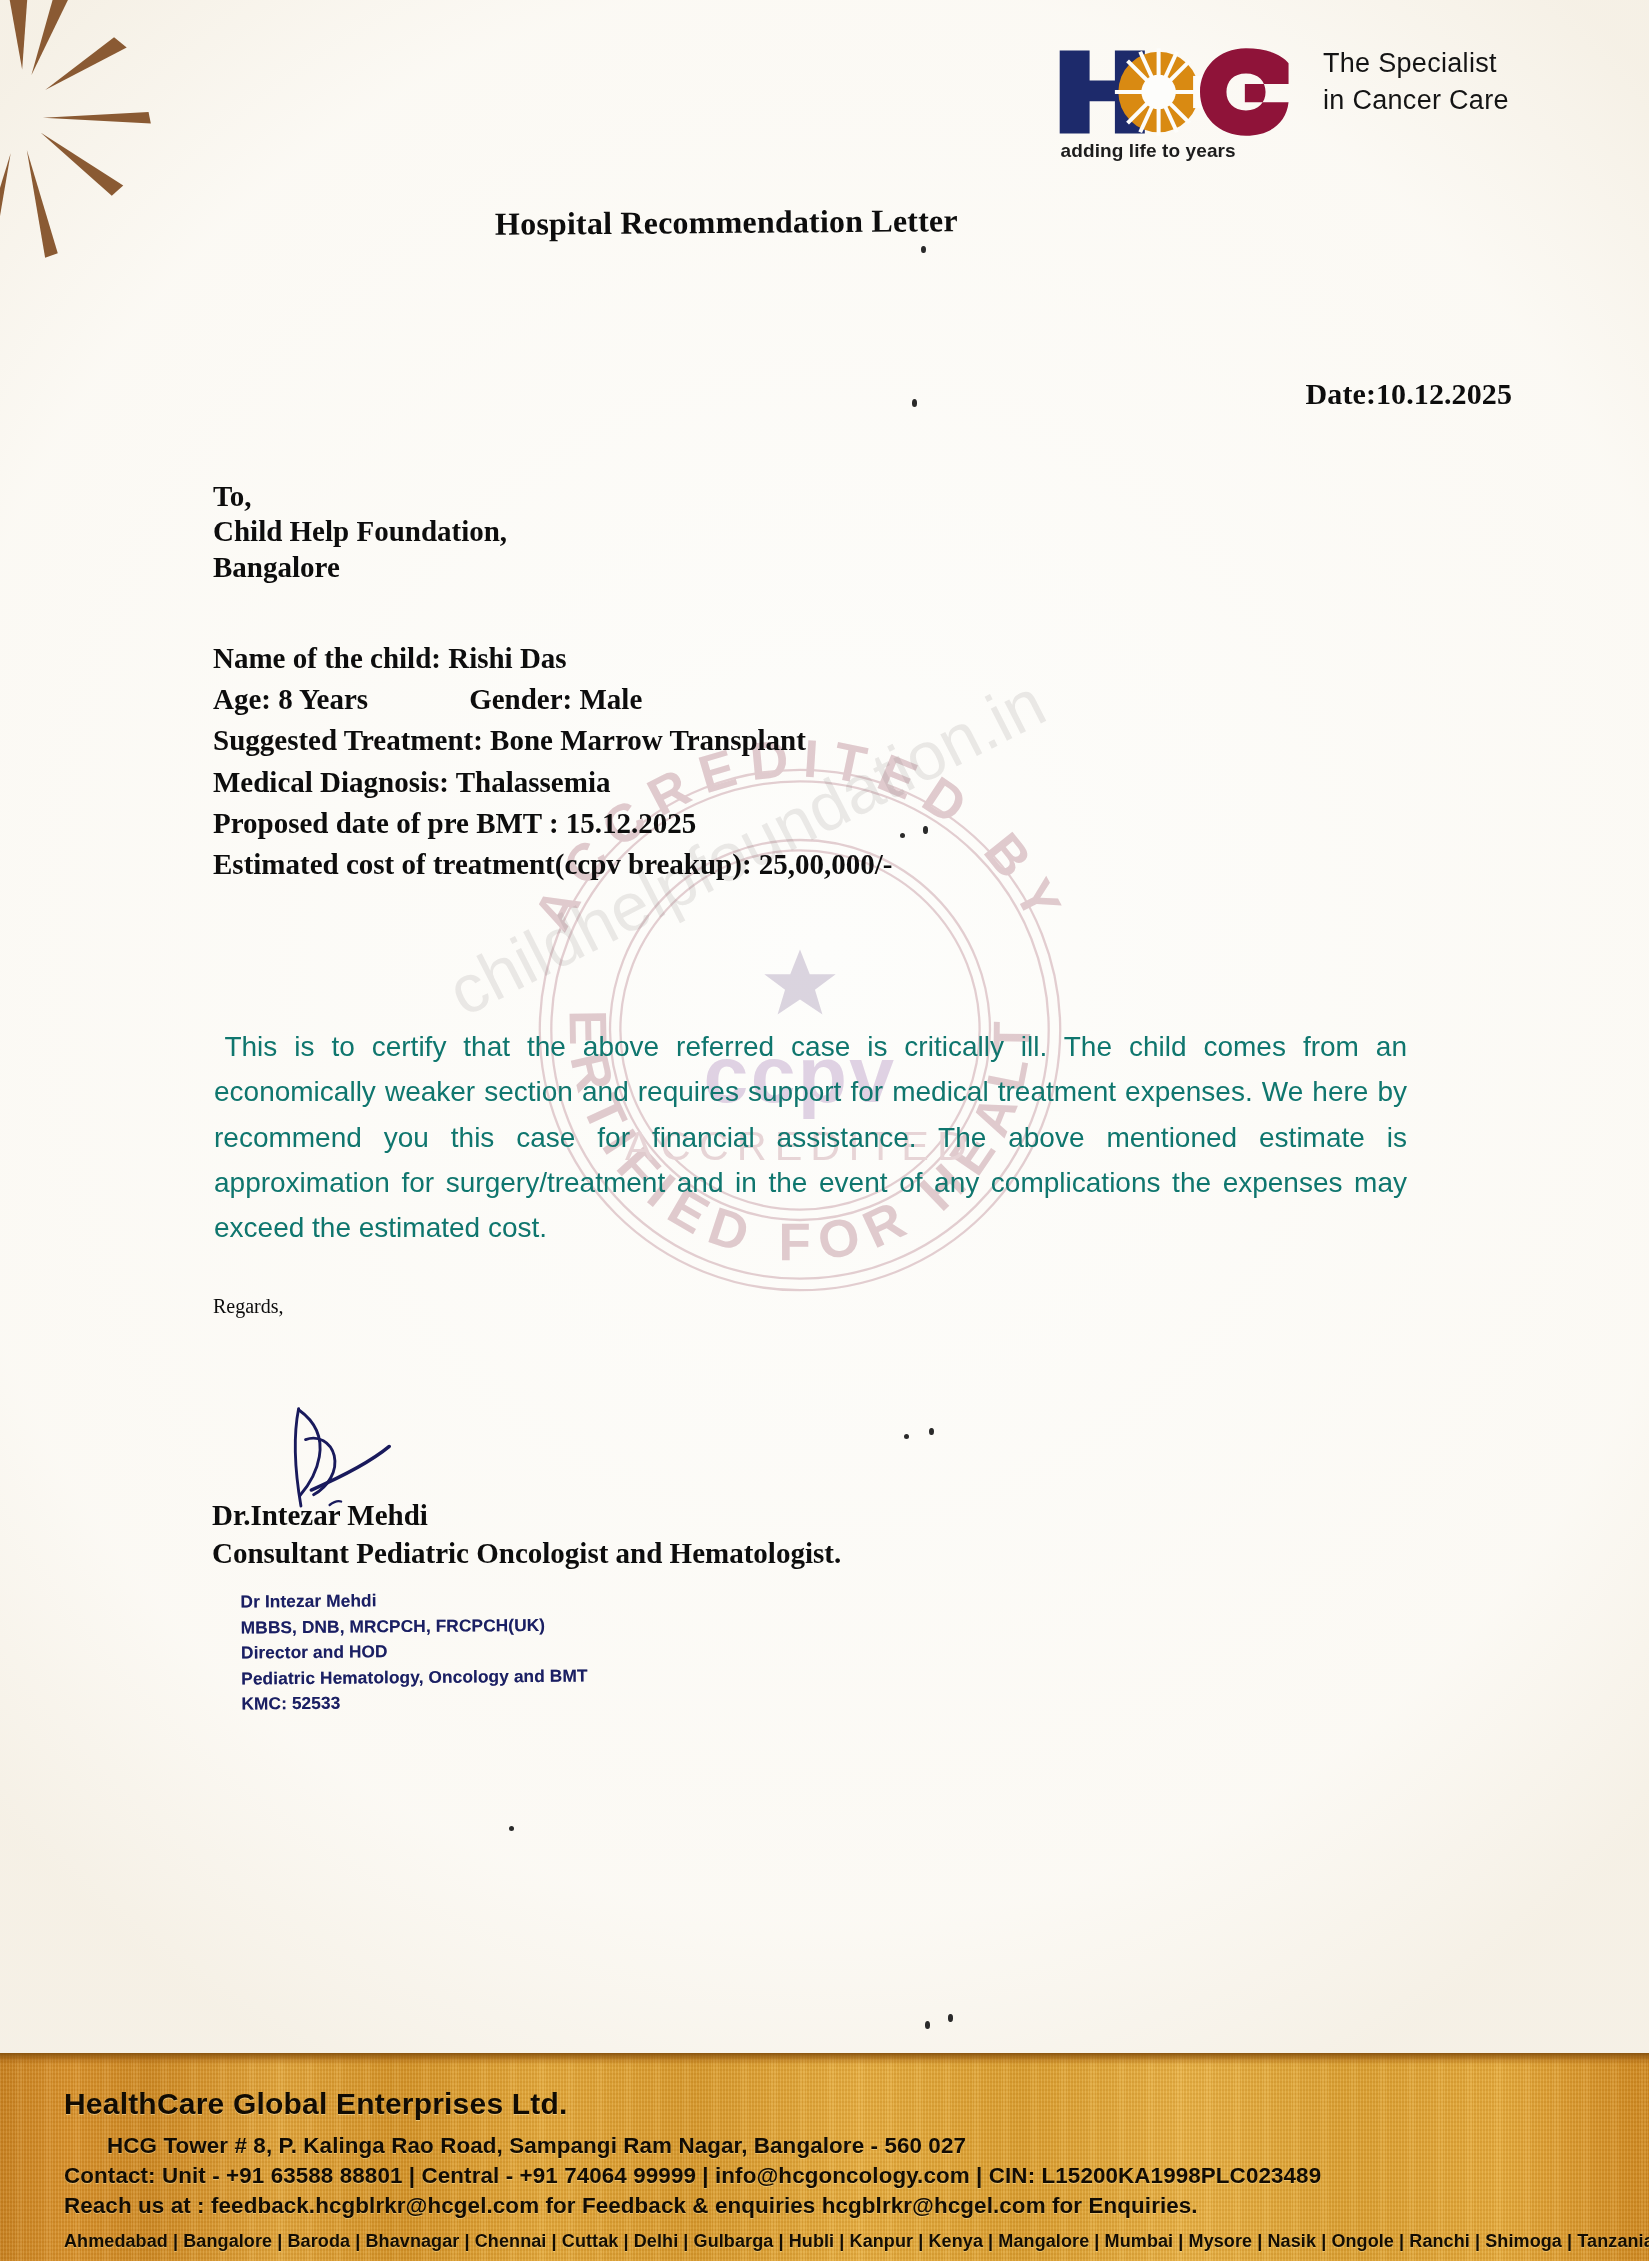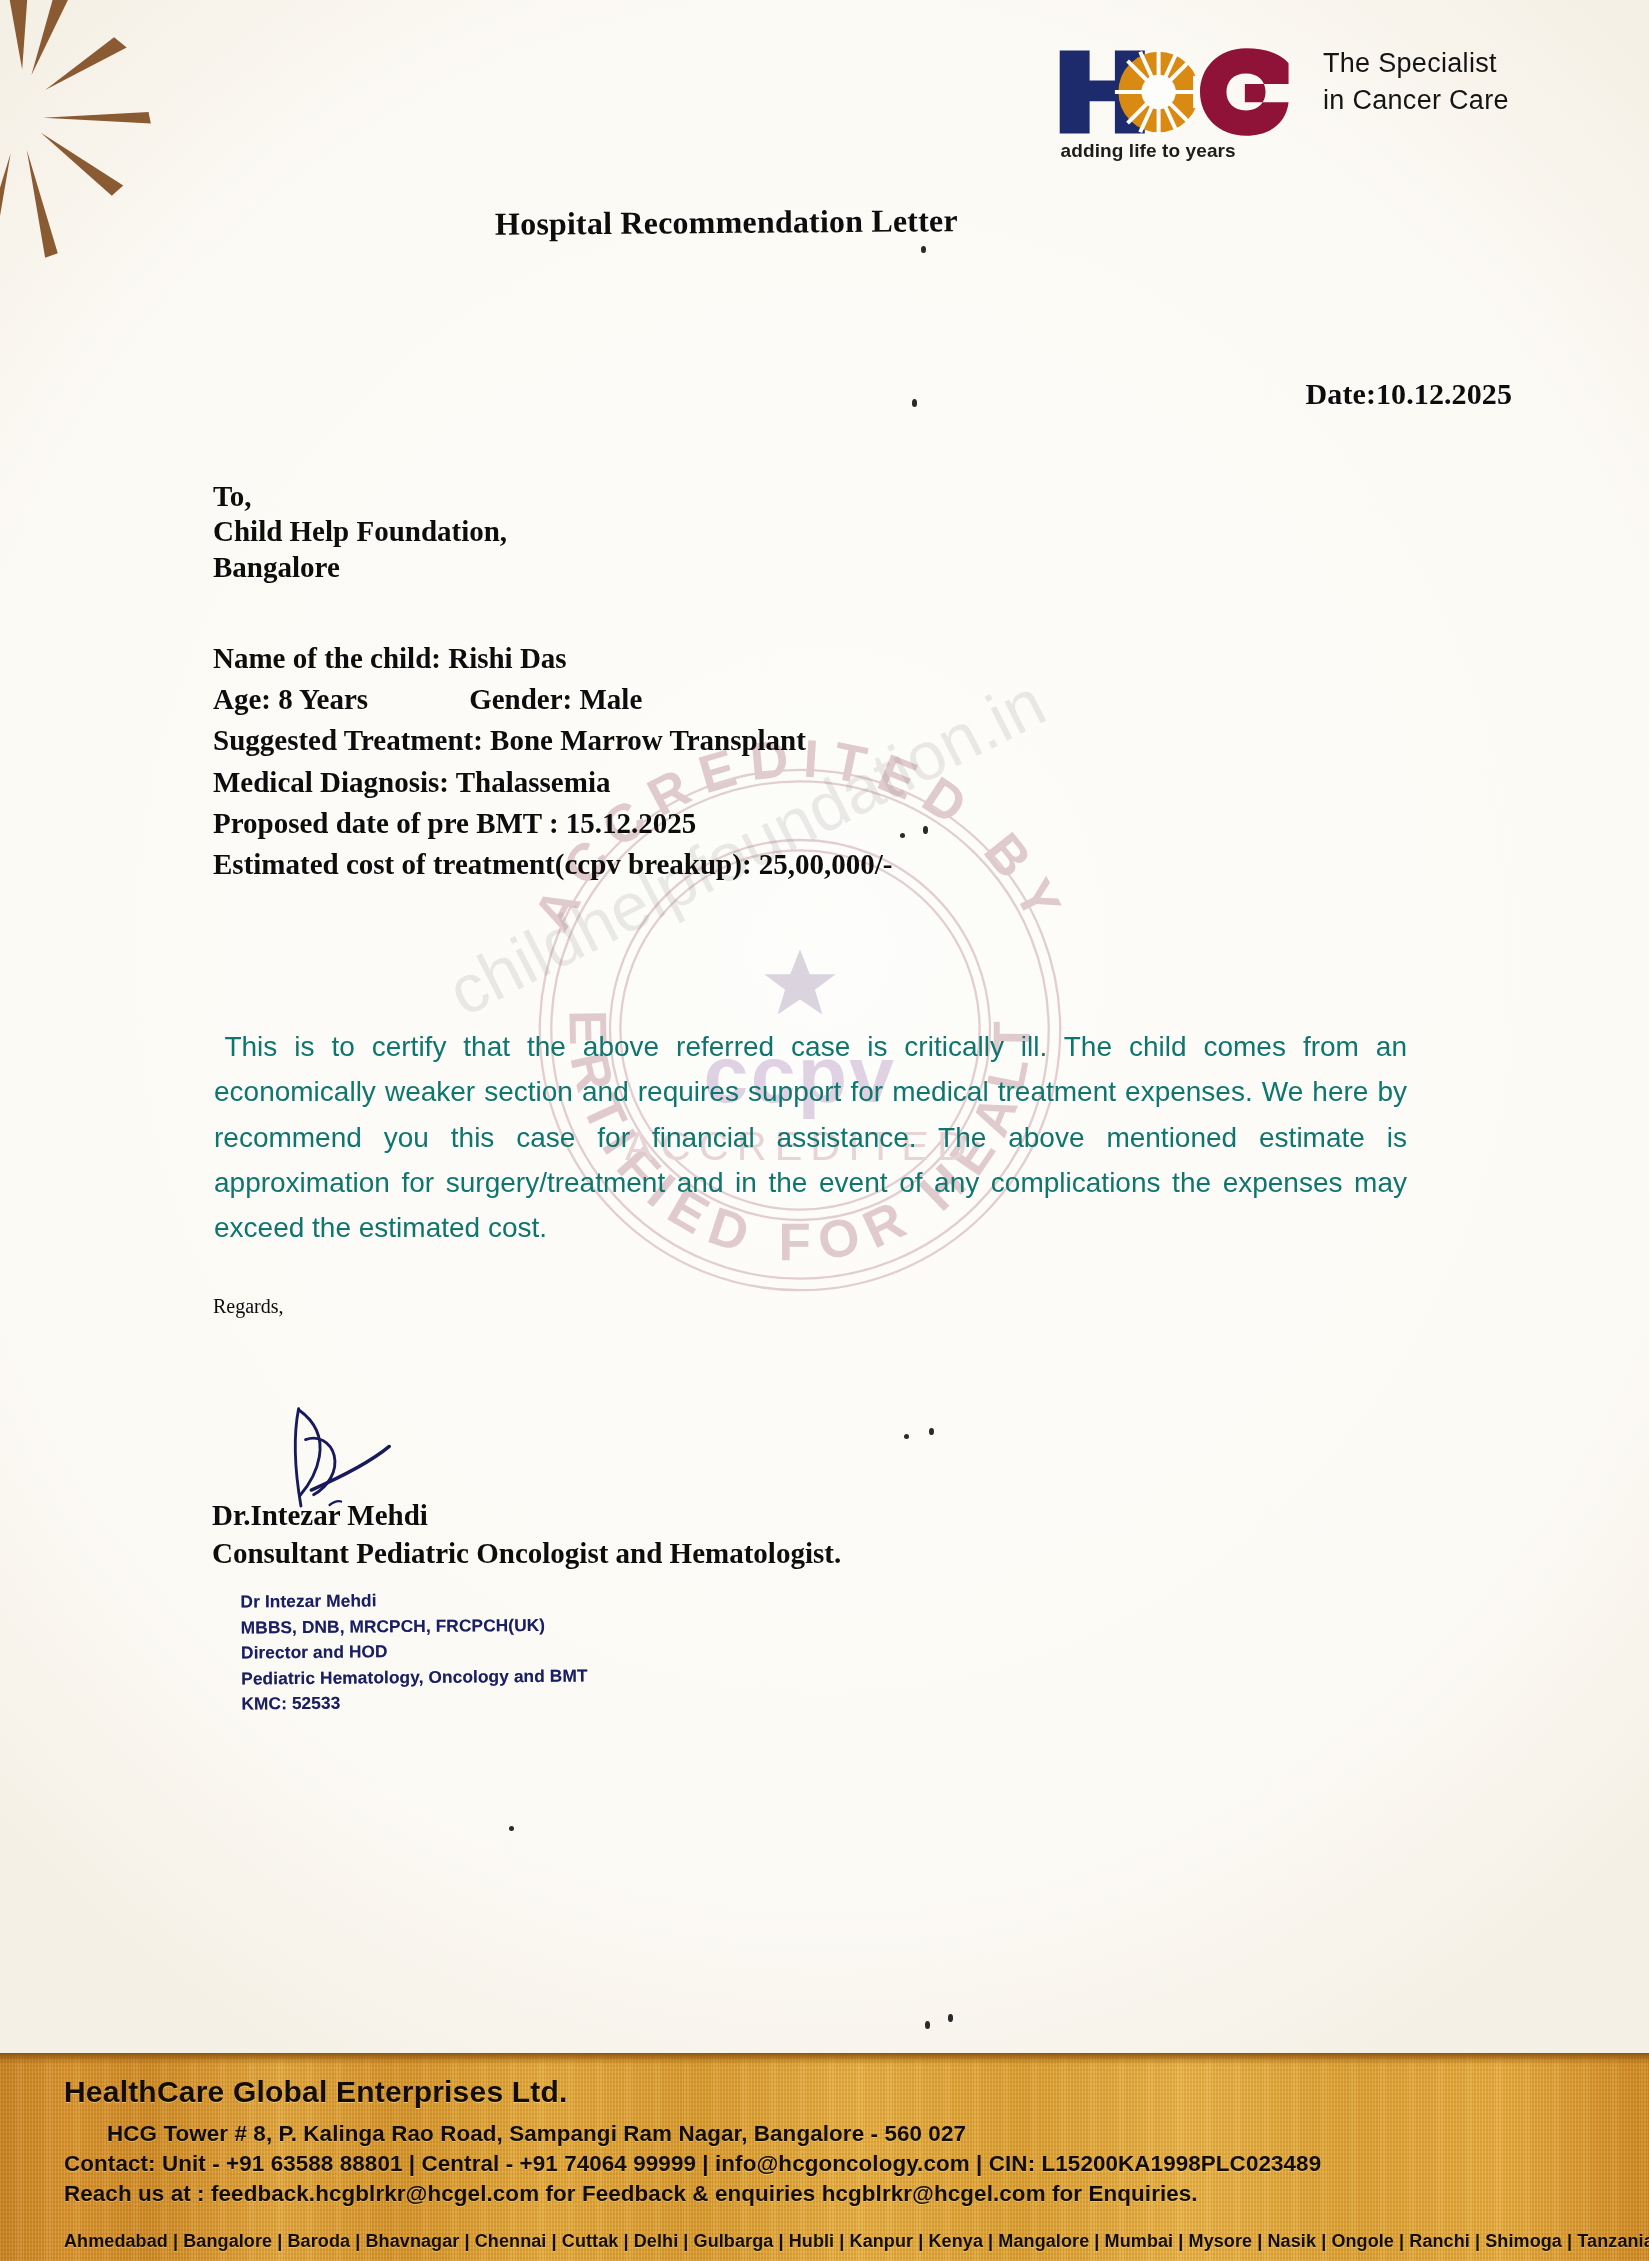--- a/index.html
+++ b/index.html
@@ -275,20 +275,21 @@
     padding: 22px 0 0 64px;
     font-family: "Liberation Sans", sans-serif;
     color: #120c03;
   }
   #footer-company {
     font-size: 30px;
     font-weight: 700;
     letter-spacing: 0.2px;
     text-shadow: 0 0.6px 0.6px rgba(255,230,170,.55);
     white-space: nowrap;
+    margin-top: 12px;
   }
   .footer-line {
     font-size: 22.4px;
     font-weight: 700;
     line-height: 1.33;
     letter-spacing: 0.1px;
     text-shadow: 0 0.6px 0.6px rgba(255,230,170,.45);
     white-space: nowrap;
   }
   #footer-addr { margin-top: 10.4px; margin-left: 43px; }

